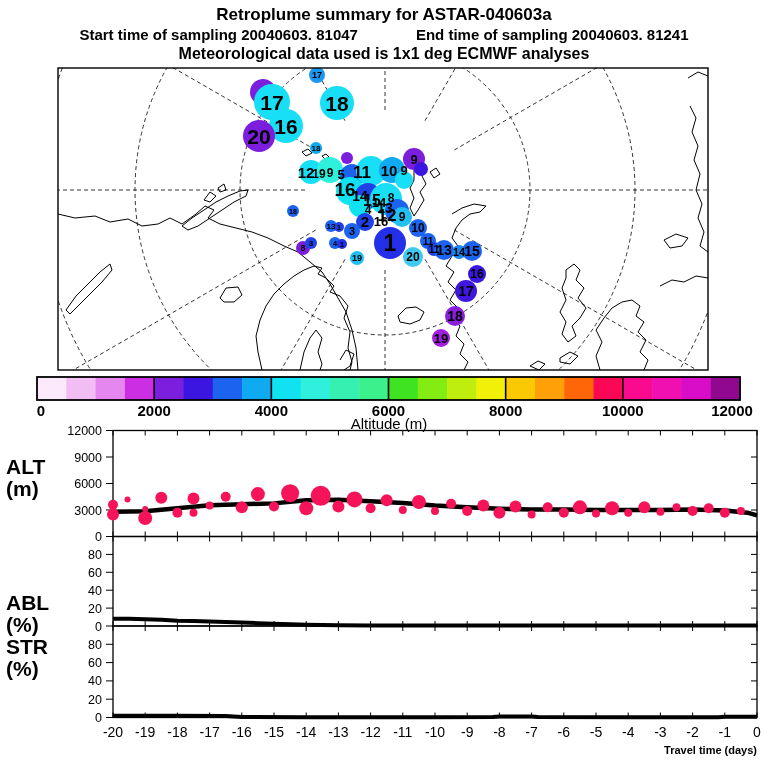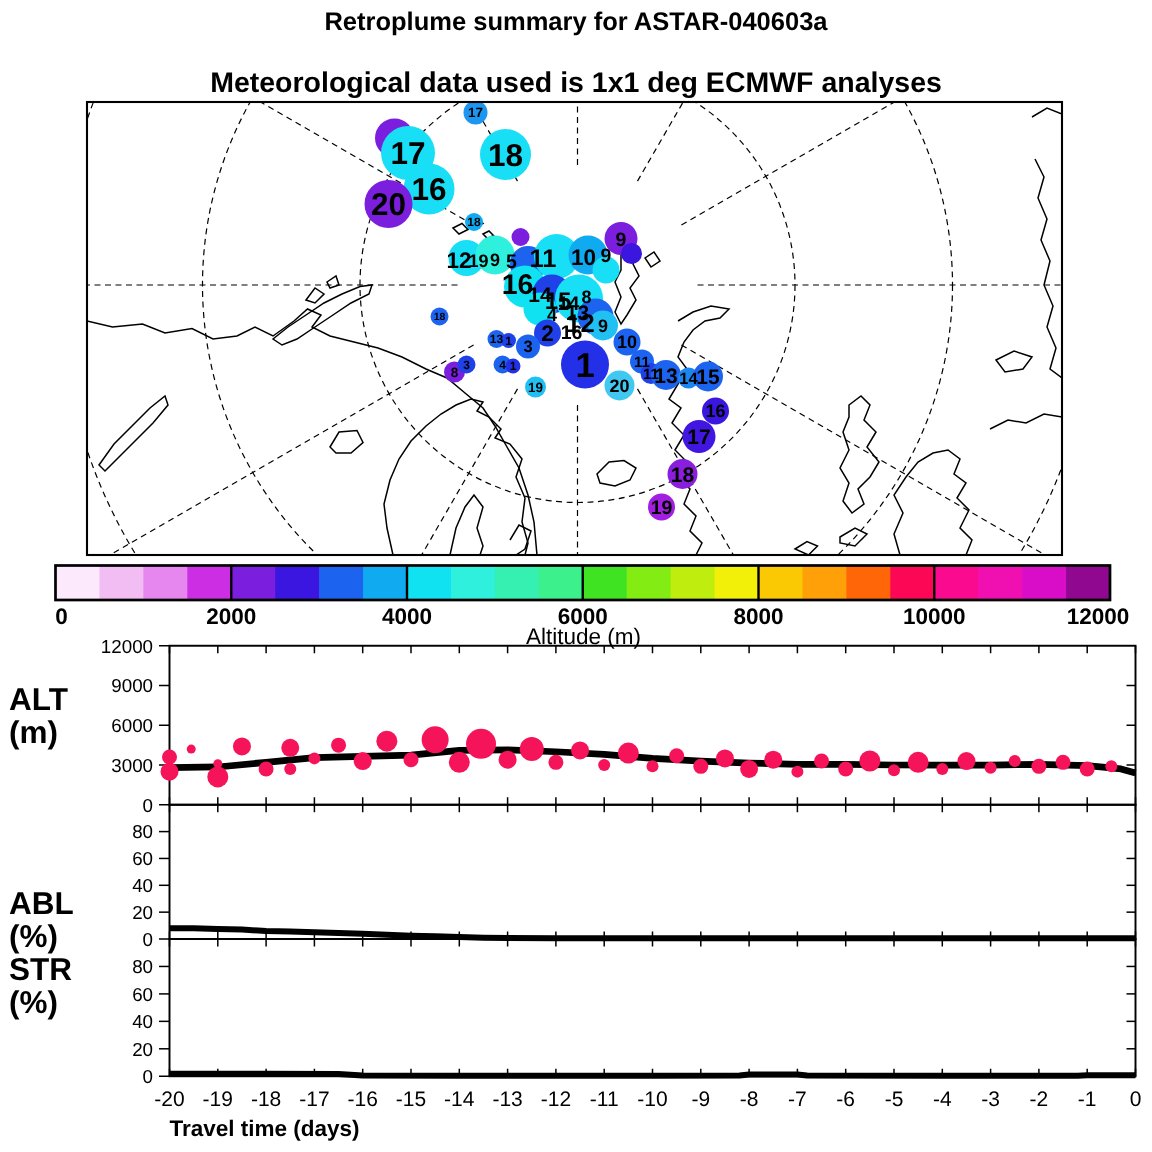--- a/index.html
+++ b/index.html
@@ -1,32 +1,34 @@
 <!DOCTYPE html>
 <html><head>
 <meta charset="utf-8">
 <style>
   html,body{margin:0;padding:0;background:#fff;}
   body{width:768px;height:768px;position:relative;overflow:hidden;
        font-family:"Liberation Sans","DejaVu Sans",sans-serif;color:#000;}
   .hdr{position:absolute;left:0;width:768px;text-align:center;font-weight:bold;white-space:nowrap;}
   #title{top:5px;font-size:17px;}
   #subtitle{top:26px;font-size:15px;display:flex;justify-content:center;gap:58px;}
-  #metline{top:45px;font-size:19px;}
+  #metline{top:45px;font-size:16px;}
   .plabel{position:absolute;left:6px;width:72px;font-weight:bold;
           font-size:21px;line-height:22px;}
-  #xaxis-title{position:absolute;top:744px;left:113px;width:644px;text-align:left;
-               font-weight:bold;font-size:15px;}
+  #xaxis-title{position:absolute;top:744px;left:113px;width:644px;text-align:right;
+               font-weight:bold;font-size:11px;}
   svg{position:absolute;top:0;left:0;}
 </style>
 </head>
 <body>
 
 <div class="hdr" id="title">Retroplume summary for ASTAR-040603a</div>
 <div class="hdr" id="subtitle">
+  <span>Start time of sampling 20040603. 81047</span>
+  <span>End time of sampling 20040603. 81241</span>
 </div>
 <div class="hdr" id="metline">Meteorological data used is 1x1 deg ECMWF analyses</div>
 
 <div class="plabel" style="top:456px">
   <div>ALT</div>
   <div>(m)</div>
 </div>
 <div class="plabel" style="top:592px">
   <div>ABL</div>
   <div>(%)</div>

